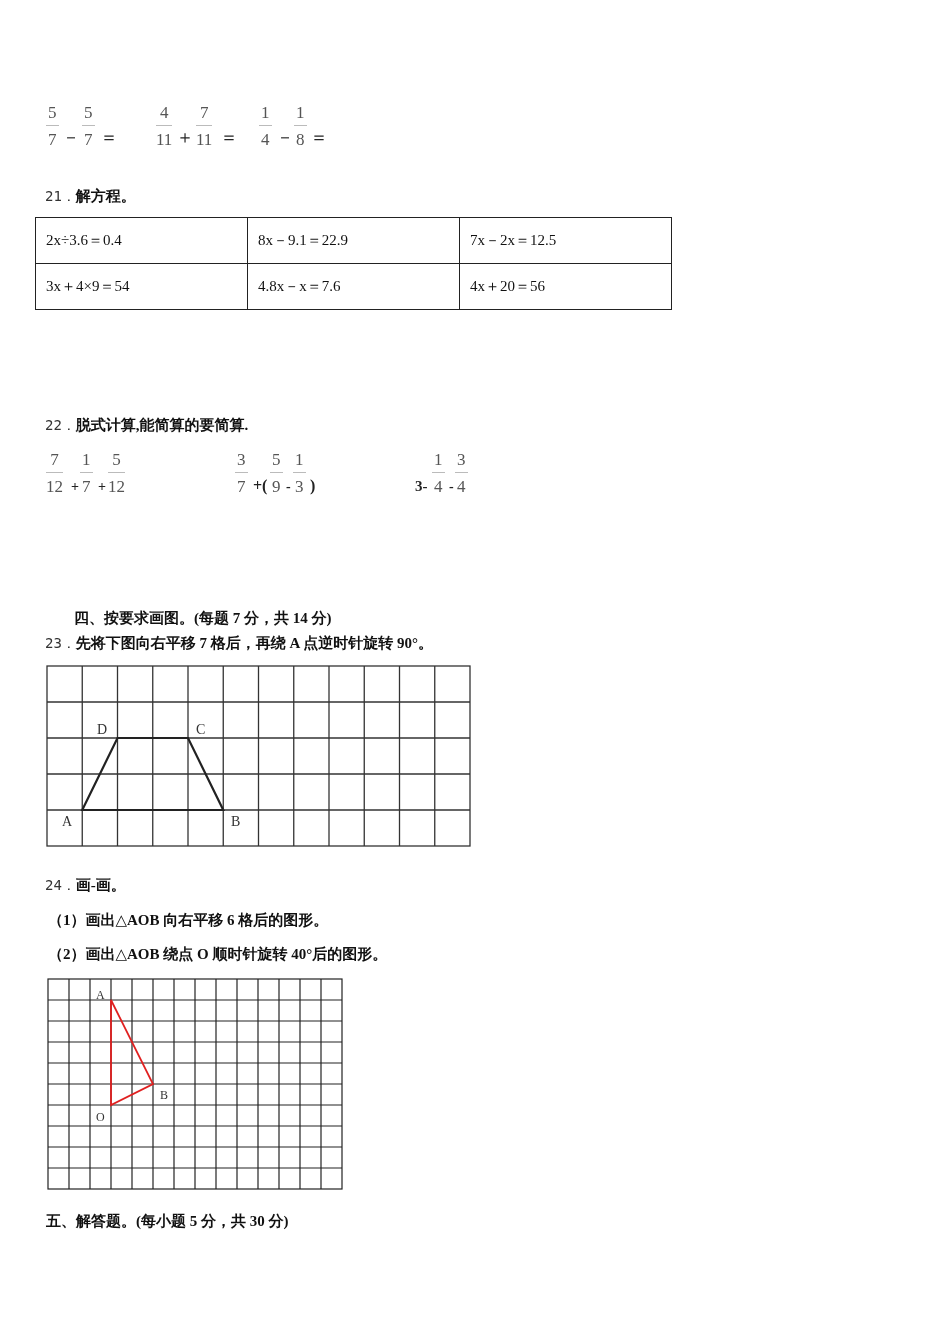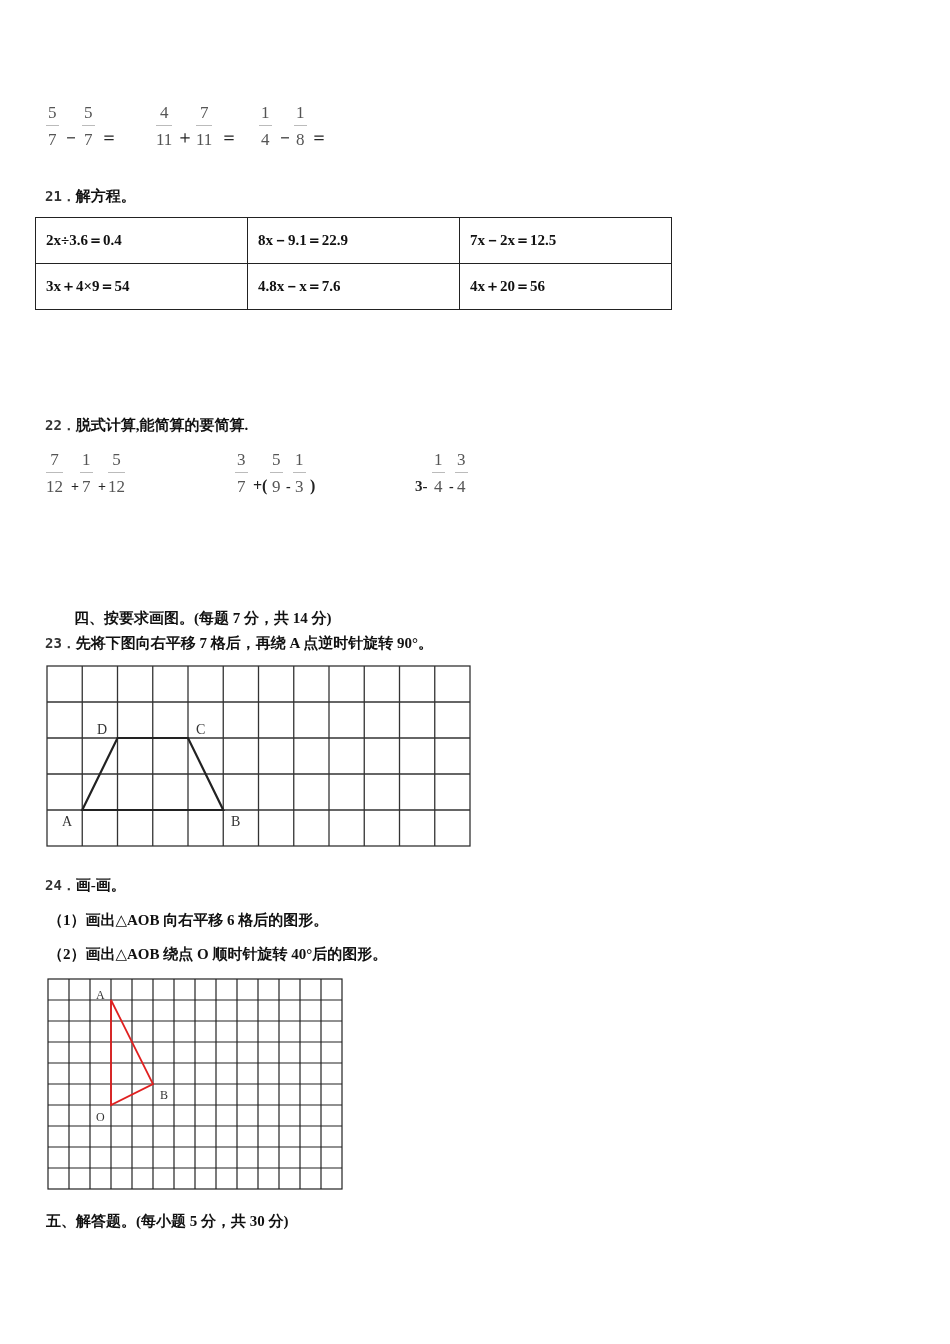--- a/index.html
+++ b/index.html
@@ -6,25 +6,25 @@
   body { width: 950px; height: 1344px; position: relative; overflow: hidden;
          font-family: "Liberation Serif", "DejaVu Serif", serif; color: #111; }
   .abs { position: absolute; }
   .frac { position: absolute; display: inline-flex; flex-direction: column; align-items: center;
           font-family: "Liberation Serif", serif; color: #555; font-size: 17px; line-height: 1; }
   .frac .num { padding: 0 2px 4px 2px; }
   .frac .bar { height: 1px; background: #bbb; align-self: stretch; }
   .frac .den { padding-top: 5px; }
   .op { position: absolute; font-family: "Liberation Serif", serif; font-size: 18px; color: #222; line-height: 1; }
   .op.small { font-size: 14px; font-weight: bold; }
-  .qnum { font-family: "DejaVu Sans Mono", "Liberation Mono", monospace; font-weight: bold; color: #333; font-size: 14px; }
+  .qnum { font-family: "DejaVu Sans Mono", "Liberation Mono", monospace; font-weight: normal; color: #333; font-size: 14px; }
   .qline { position: absolute; font-size: 15px; font-weight: bold; white-space: nowrap; }
   table.eq { position: absolute; left: 35px; top: 217px; border-collapse: collapse; }
   table.eq td { border: 1.5px solid #222; width: 212px; height: 46px; padding: 0 0 0 10px;
-                font-family: "Liberation Serif", serif; font-weight: bold; font-size: 15px; box-sizing: border-box; }
+                font-family: "Liberation Serif", serif; font-weight: normal; font-size: 15px; box-sizing: border-box; }
   svg text { font-family: "Liberation Serif", serif; }
 </style>
 </head>
 <body>
 
 <div>
   <div class="frac" style="left:46px; top:104px;">
     <span class="num">5</span>
     <span class="bar"></span>
     <span class="den">7</span>

